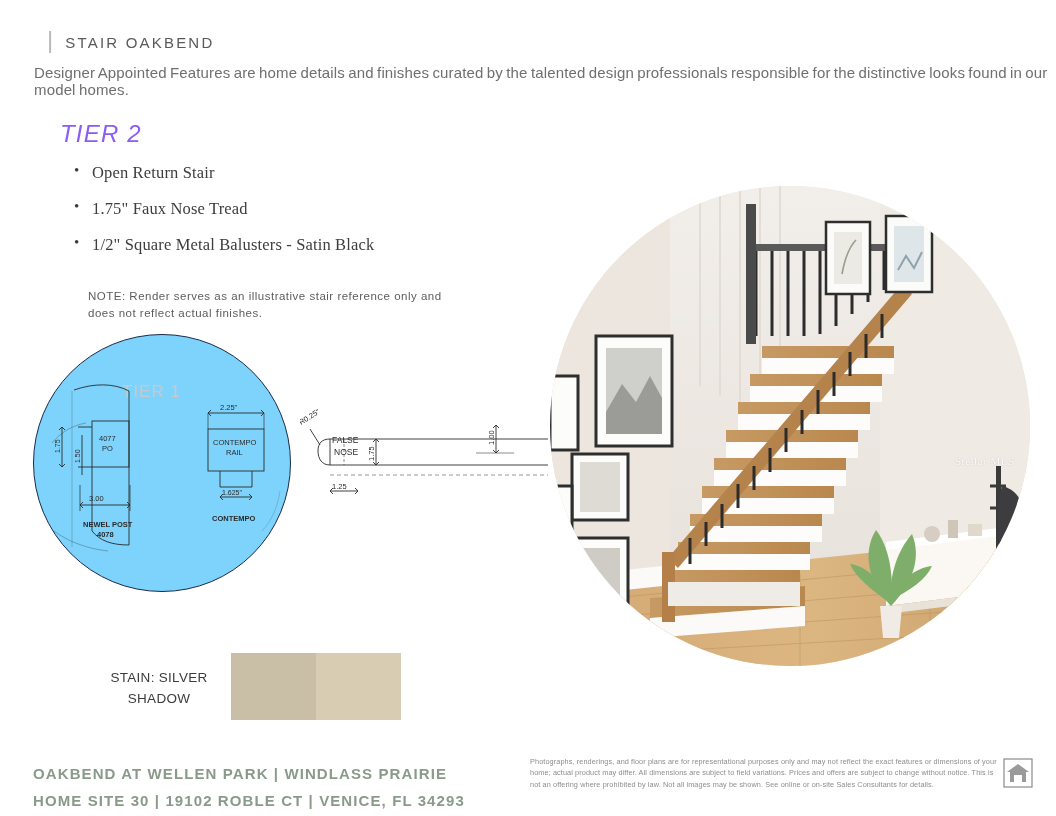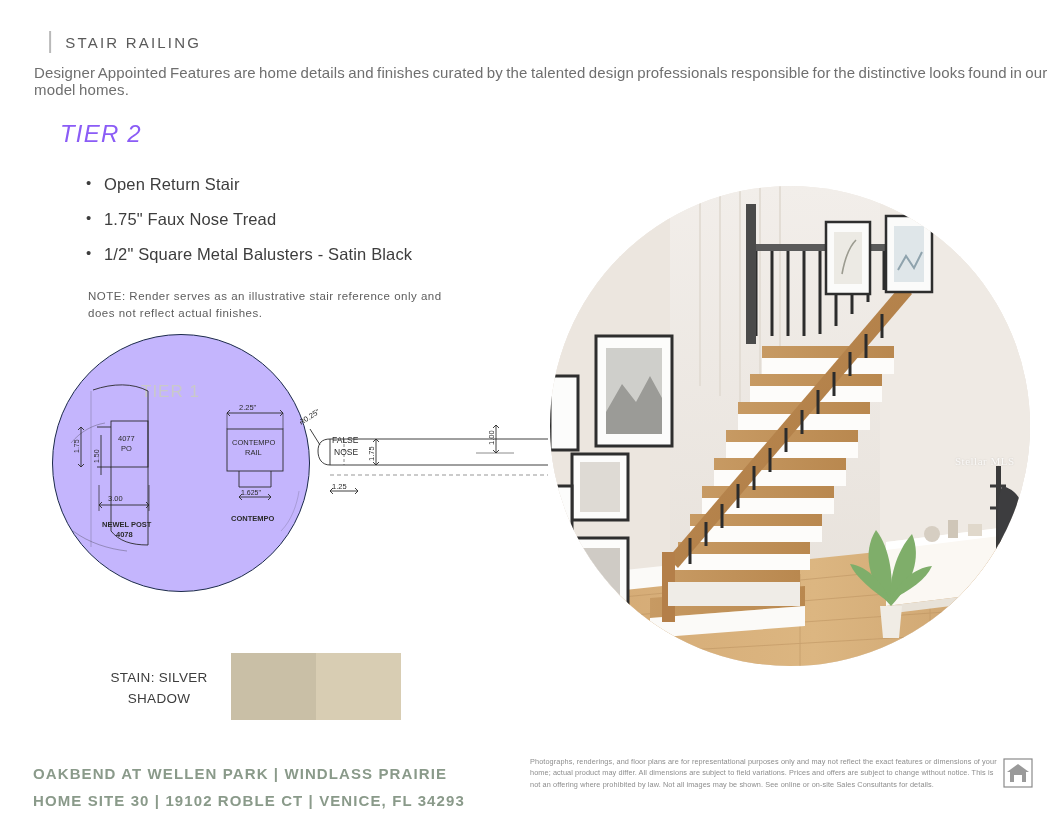--- a/index.html
+++ b/index.html
@@ -60,23 +60,24 @@
     font-size: 24px;
     letter-spacing: 1.2px;
     color: #8b5cf6;
     font-weight: 400;
     font-style: italic;
   }
   .feature-list {
     position: absolute;
     left: 72px;
     top: 163px;
-    margin: 12px;
+    margin: 0;
     padding: 0;
     list-style: none;
+    font-family: Liberation Serif, serif;
   }
   .feature-list li {
     font-size: 16.5px;
     color: #3d3d3d;
     margin-bottom: 16px;
     letter-spacing: 0.15px;
     position: relative;
     padding-left: 20px;
   }
   .feature-list li::before {
@@ -94,28 +95,28 @@
     width: 370px;
     font-size: 11.5px;
     color: #5d5d5d;
     line-height: 1.45;
     letter-spacing: 0.5px;
   }
 
   
   .detail-circle {
     position: absolute;
-    left: 52px;
+    left: 33px;
     top: 334px;
     width: 256px;
     height: 256px;
     border: 1.3px solid #1b2a4a;
     border-radius: 50%;
     overflow: hidden;
-    background: #c4b5fd;
+    background: #7dd3fc;
   }
   .detail-circle svg { display:block; }
 
   .detail-right {
     position: absolute;
     left: 300px;
     top: 395px;
     width: 260px;
     height: 130px;
   }
@@ -198,21 +199,21 @@
     top: 758px;
     width: 30px;
     height: 30px;
   }
 </style>
 </head>
 <body>
 
 <div class="header">
   <span class="header-divider">|</span>
-  <span class="header-sub">STAIR RAILING</span>
+  <span class="header-sub">STAIR OAKBEND</span>
 </div>
 <div class="header-desc">Designer Appointed Features are home details and finishes curated by the talented design professionals responsible for the distinctive looks found in our model homes.</div>
 
 <div class="tier-title">TIER 2</div>
 <ul class="feature-list">
   <li>Open Return Stair</li>
   <li>1.75" Faux Nose Tread</li>
   <li>1/2" Square Metal Balusters - Satin Black</li>
 </ul>
 <div class="note">NOTE: Render serves as an illustrative stair reference only and does not reflect actual finishes.</div>

